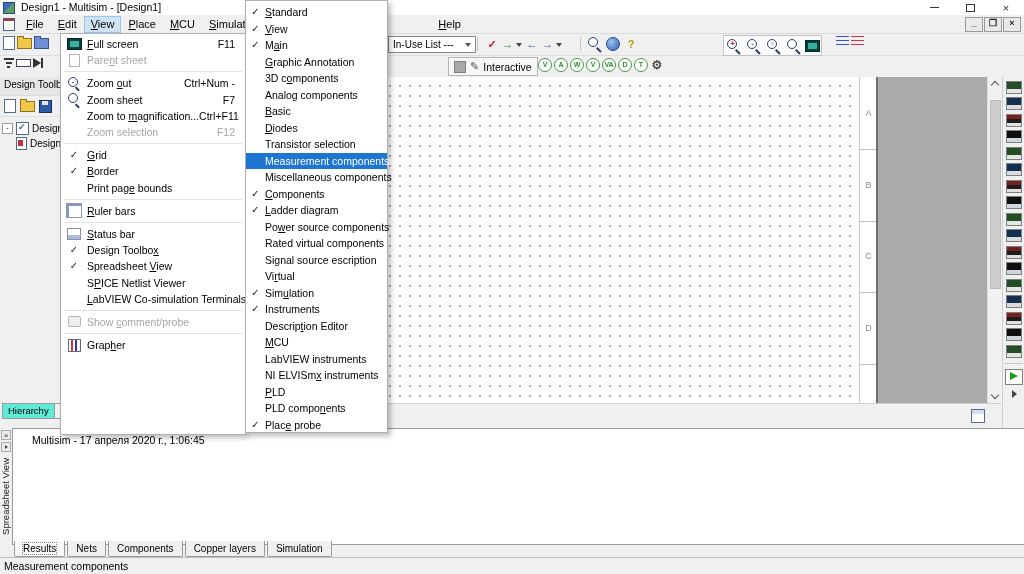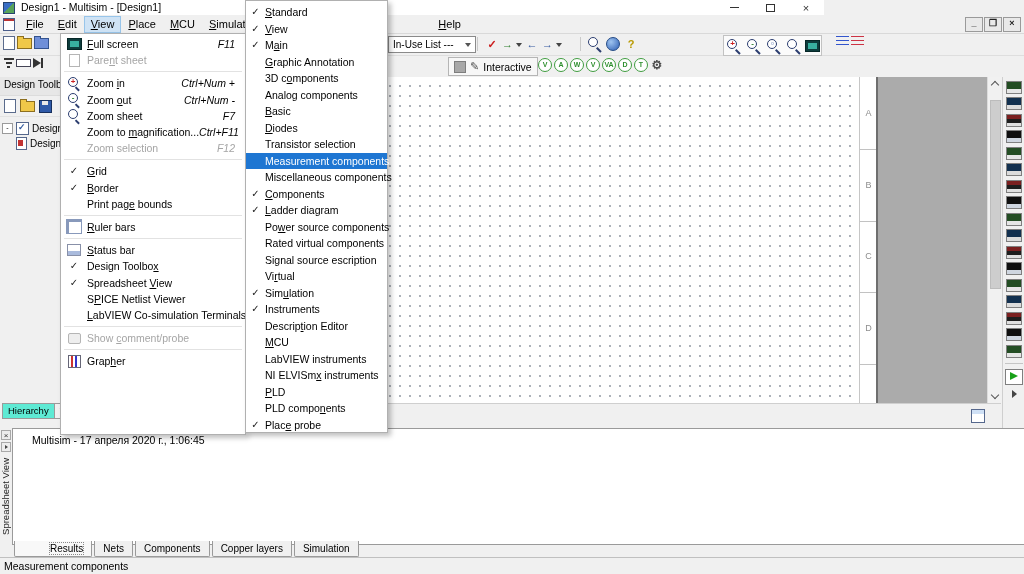--- a/index.html
+++ b/index.html
@@ -1,19 +1,19 @@
 <!DOCTYPE html>
 <html><head>
 <meta charset="utf-8">
 <style>
   html,body{margin:0;padding:0;background:#555;}
   #app{position:relative;width:1024px;height:574px;background:#f0f0f0;overflow:hidden;
        font-family:"Liberation Sans",sans-serif;font-size:11px;color:#000;}
   
-  #titlebar{position:absolute;left:0;top:0;width:824px;height:15px;background:#fff;display:flex;align-items:center;}
+  #titlebar{position:absolute;left:0;top:0;width:1024px;height:15px;background:#fff;display:flex;align-items:center;}
   .app-icon{width:10px;height:10px;margin-left:3px;background:linear-gradient(135deg,#3b6fc4 50%,#58a35a 50%);border:1px solid #27436f;}
   #title-text{margin-left:6px;font-size:10.5px;line-height:15px;}
   .wc{position:absolute;right:0;top:0;display:flex;}
   .wbtn{width:36px;height:15px;display:flex;align-items:center;justify-content:center;color:#333;font-size:11px;}
   .g-min{width:9px;height:1px;background:#333;}
   .g-rest{width:7px;height:6px;border:1px solid #333;}
   
   #menubar{position:absolute;left:0;top:15px;width:1024px;height:18px;background:#f0f0f0;border-bottom:1px solid #d9d9d9;display:flex;align-items:center;}
   .mdi-doc{width:10px;height:11px;margin-left:3px;background:#fff;border:1px solid #4a5d8a;box-shadow:inset 0 2px 0 #b33;}
   #menubar-items{display:flex;height:18px;align-items:center;margin-left:4px;}
@@ -113,36 +113,36 @@
   .ss-btn{position:absolute;left:1px;width:10px;height:10px;background:#ececec;border:1px solid #a8a8a8;font:8px/9px "Liberation Sans",sans-serif;text-align:center;color:#333;box-sizing:border-box;}
   .ss-x{top:2px;}
   .ss-arrow{top:14px;}
   .ss-arrow::before{content:"";position:absolute;left:3px;top:2px;width:0;height:0;border-top:2.5px solid transparent;border-bottom:2.5px solid transparent;border-left:3.5px solid #444;}
   .ss-label{position:absolute;left:0px;top:30px;width:11px;font-size:9.5px;color:#222;
             writing-mode:vertical-rl;transform:rotate(180deg);white-space:nowrap;}
   .ss-content{position:absolute;left:12px;top:0;width:1002px;height:110px;background:#fff;border:1px solid #9a9a9a;padding:5px 0 0 19px;box-sizing:content-box;font-size:10.5px;}
   #sv-tabs{position:absolute;left:14px;top:113px;display:flex;}
   .sv-tab{height:13px;padding:1px 8px;border:1px solid #9a9a9a;border-top:none;background:#f0f0f0;font-size:10px;line-height:13px;margin-right:2px;border-radius:0 0 2px 2px;}
   .sv-tab.active{background:#f8f8f8;}
-  .sv-tab.active span{outline:1px dotted #888;margin-left:27px;}
+  .sv-tab.active span{outline:1px dotted #888;}
   
   #statusbar{position:absolute;left:0;top:557px;width:1024px;height:17px;background:#f0f0f0;border-top:1px solid #c0c0c0;padding:2px 4px;box-sizing:border-box;font-size:10.5px;}
   
   .popup{position:absolute;background:#fff;border:1px solid #b0b0b0;box-shadow:3px 3px 5px rgba(0,0,0,.25);}
   #view-menu{left:60px;top:33px;width:186px;height:402px;z-index:50;padding-top:2px;box-sizing:border-box;}
   #toolbars-menu{left:245px;top:0;width:143px;height:433px;z-index:60;padding-top:3px;box-sizing:border-box;}
   .m-row{display:flex;align-items:center;font-size:10.5px;position:relative;white-space:nowrap;}
   #view-menu .m-row{height:16.2px;}
   #toolbars-menu .m-row{height:16.5px;}
   .m-gut{flex:none;display:flex;justify-content:center;align-items:center;}
   #view-menu .m-gut{width:26px;}
   #toolbars-menu .m-gut{width:19px;}
   .m-gut.chk{font:10px/10px "Liberation Sans",sans-serif;color:#222;}
   .m-label{flex:1;overflow:visible;}
-  .m-short{padding-right:10px;font-style:italic;}
+  .m-short{padding-right:10px;}
   .m-arrow{position:absolute;right:5px;top:5px;width:0;height:0;border-top:3.5px solid transparent;border-bottom:3.5px solid transparent;border-left:4.5px solid #fff;}
   .m-sep{height:1px;background:#e2e2e2;margin:3px 3px;}
   .m-row.dis{color:#a5a5a5;}
   .m-row.hl{background:#1e76d2;color:#fff;}
   
   .mi{position:relative;width:14px;height:13px;display:inline-block;}
   .mi-full-screen{width:13px;height:10px;background:#0e3d3d;border:1px solid #062727;}
   .mi-full-screen::before{content:"";position:absolute;inset:2px;background:#38b0a0;}
   .mi-parent-sheet{width:9px;height:11px;background:#fff;border:1px solid #b5b5b5;}
   .mi-zoom-in::before,.mi-zoom-out::before,.mi-zoom-area::before,.mi-zoom-sheet::before{
@@ -368,27 +368,20 @@
       </div>
       <div class="m-row dis">
         <span class="m-gut">
           <span class="mi mi-parent-sheet"></span>
         </span>
         <span class="m-label">Pare<u>n</u>t sheet</span>
       </div>
       <div class="m-sep"></div>
       <div class="m-row">
         <span class="m-gut">
-          <span class="mi mi-zoom-in"></span>
-        </span>
-        <span class="m-label">Zoom <u>i</u>n</span>
-        <span class="m-short">Ctrl+Num +</span>
-      </div>
-      <div class="m-row">
-        <span class="m-gut">
           <span class="mi mi-zoom-out"></span>
         </span>
         <span class="m-label">Zoom <u>o</u>ut</span>
         <span class="m-short">Ctrl+Num -</span>
       </div>
       <div class="m-row">
         <span class="m-gut">
           <span class="mi mi-zoom-sheet"></span>
         </span>
         <span class="m-label">Zoom sheet</span>

